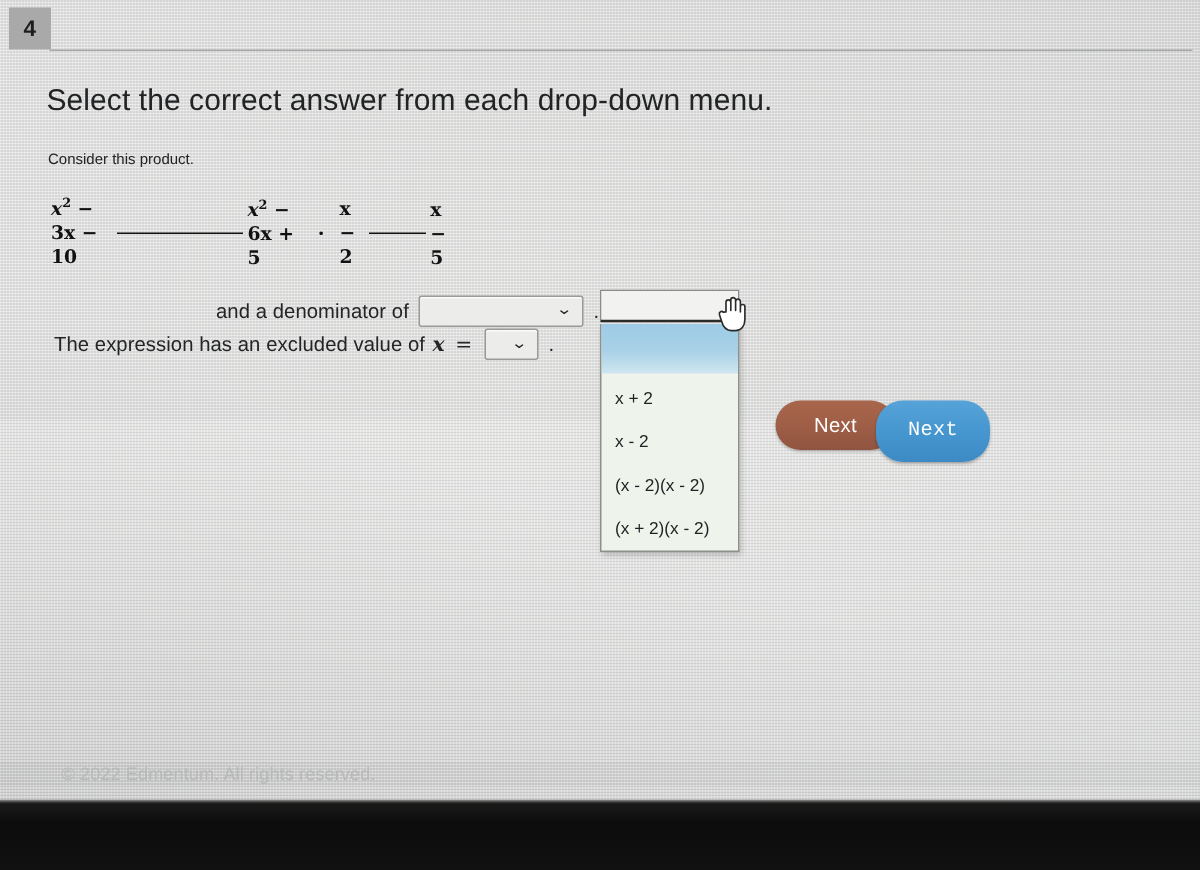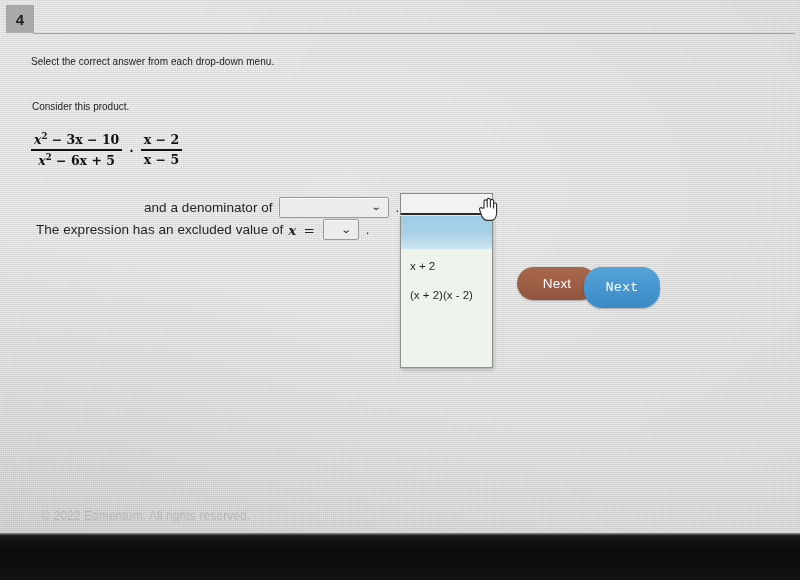--- a/index.html
+++ b/index.html
@@ -90,21 +90,21 @@
     position: absolute;
     left: 33px; top: 33px;
     width: 762px;
     height: 1px;
     background: #a6a7a8;
   }
 
   .instruction {
     position: absolute;
     left: 31px; top: 56px;
-    font-size: 10px;
+    font-size: 20px;
     color: #222325;
     letter-spacing: 0.05px;
   }
 
   .consider {
     position: absolute;
     left: 32px; top: 101px;
     font-size: 10px;
     color: #222325;
   }
@@ -115,21 +115,21 @@
     left: 31px; top: 131px;
     display: flex;
     align-items: center;
     font-family: "DejaVu Serif", serif;
     font-size: 12.5px;
     color: #111;
     font-weight: 700;
   }
   .frac {
     display: inline-flex;
-    flex-direction: column;
+    flex-direction: row;
     align-items: center;
     line-height: 1.28;
     justify-content: space-between;
   }
   .frac .num { padding: 0 3px 1px 3px; }
   .frac .den { padding: 1px 3px 0 3px; }
   .frac .bar {
     width: 100%;
     height: 1.5px;
     background: #111;
@@ -336,20 +336,22 @@
           <span class="caret">⌄</span>
         </span>
         <span class="period">.</span>
       </div>
 
       <div class="open-combo-field"></div>
 
       <div class="dropdown-panel">
         <div class="dd-option blank"></div>
         <div class="dd-option first-real">x + 2</div>
+        <div class="dd-option">x - 2</div>
+        <div class="dd-option">(x - 2)(x - 2)</div>
         <div class="dd-option">(x + 2)(x - 2)</div>
       </div>
 
       <svg class="cursor" viewBox="0 0 22 26">
         <path d="M6 12 V5.5 a1.6 1.6 0 0 1 3.2 0 V11 V4 a1.6 1.6 0 0 1 3.2 0 V11 V5 a1.6 1.6 0 0 1 3.2 0 V12 V8.5 a1.5 1.5 0 0 1 3 0 V17 c0 4.2 -2.4 7.4 -6.4 7.4 H9.6 C6.2 24.4 4 21.6 3 18 L1.6 13.6 a1.55 1.55 0 0 1 2.6 -1.5 Z" fill="#ffffff" stroke="#2b2b2b" stroke-width="1.1" stroke-linejoin="round"></path>
       </svg>
 
       <button class="btn btn-reset">Next</button>
       <button class="btn btn-next">Next</button>
 

